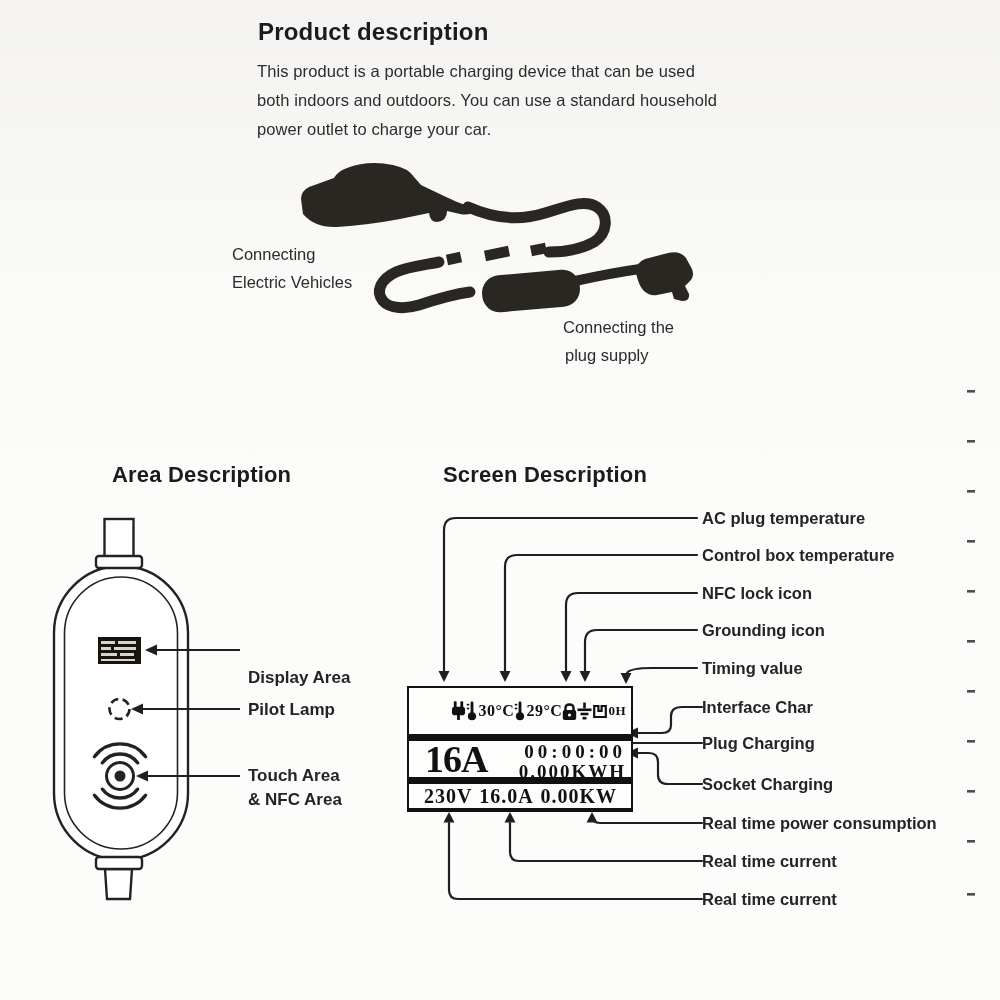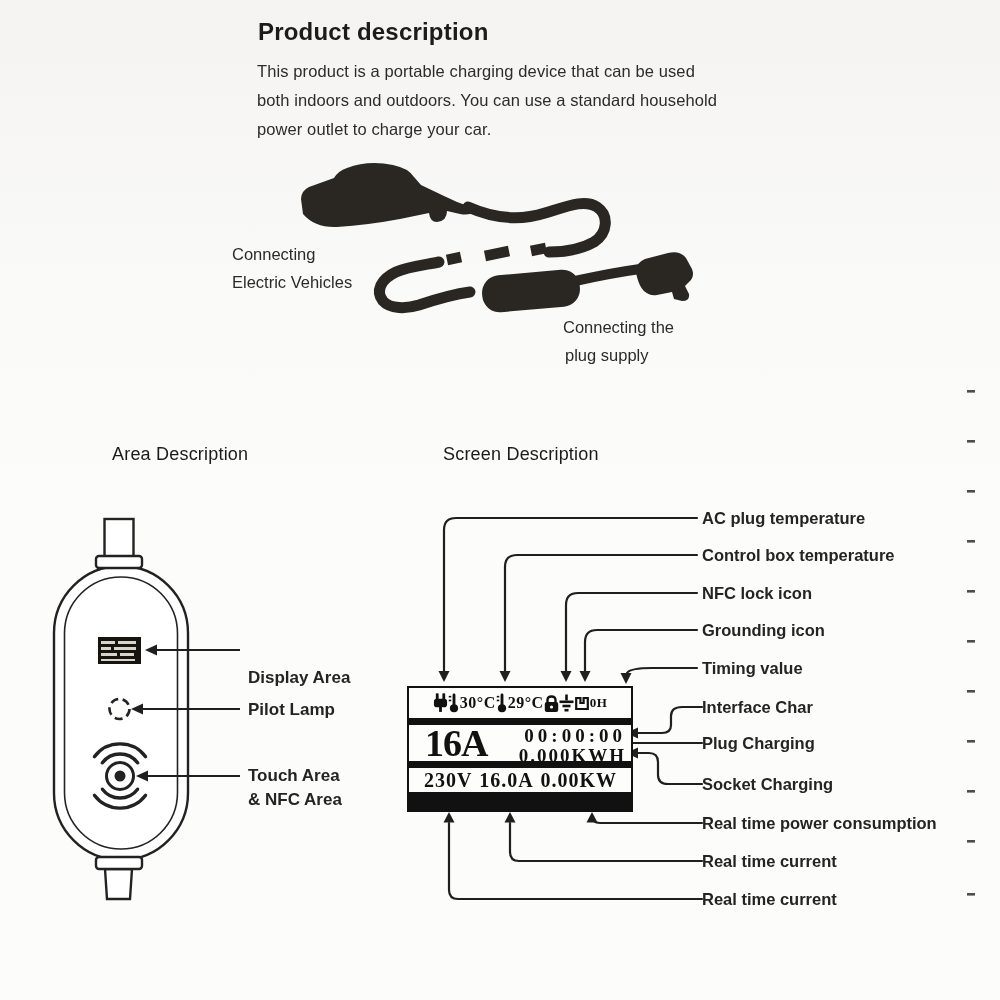--- a/index.html
+++ b/index.html
@@ -4,31 +4,31 @@
 <style>
   html,body{margin:0;padding:0;}
   .page{
     position:relative;width:1000px;height:1000px;overflow:hidden;
     background:linear-gradient(180deg,#f4f3f1 0%,#fafaf8 30%,#fcfcfb 55%,#fcfcfb 100%);
     font-family:"Liberation Sans",sans-serif;color:#232323;
   }
   .abs{position:absolute;}
   svg{position:absolute;left:0;top:0;}
   .h1{font-size:24px;font-weight:700;letter-spacing:.2px;color:#1b1b1b;}
-  .h2{font-size:18px;font-weight:400;letter-spacing:.2px;color:#1b1b1b;}
+  .h2{font-size:22px;font-weight:700;letter-spacing:.2px;color:#1b1b1b;margin-top:18px;}
   .body-line{font-size:16.5px;line-height:20px;color:#2c2c2c;letter-spacing:.1px;}
   .figlab{font-size:16.5px;line-height:22px;color:#2b2b2b;}
   .arealab{position:absolute;left:248px;font-size:17px;font-weight:600;line-height:24px;color:#242424;}
   .callout{position:absolute;left:702px;font-size:16.5px;font-weight:600;line-height:20px;color:#242424;white-space:nowrap;}
   
   .lcd{position:absolute;left:407px;top:686px;width:226px;height:126px;box-sizing:border-box;
        border:2px solid #111;background:#111;display:flex;flex-direction:column;gap:7px;
        font-family:"Liberation Serif",serif;font-weight:700;color:#111;}
   .lcd-row{background:#fdfdfb;}
-  .lcd-r1{height:30px;display:flex;align-items:center;justify-content:center;padding:0 5px;}
+  .lcd-r1{height:46px;display:flex;align-items:center;justify-content:flex-end;padding:0 5px;}
   .lcd-r1 .t{font-size:16px;letter-spacing:.5px;}
   .lcd-r1 svg{position:static;display:block;}
   .lcd-r2{height:36px;position:relative;}
   .lcd-amp{position:absolute;left:16px;top:-4px;font-size:38px;letter-spacing:-1px;}
   .lcd-right{position:absolute;right:5px;top:1px;text-align:right;}
   .lcd-time{font-size:19px;line-height:20px;letter-spacing:4px;}
   .lcd-energy{font-size:19px;line-height:20px;letter-spacing:2px;}
   .lcd-r3{height:24px;display:flex;align-items:center;justify-content:space-between;
           padding:0 14px 0 15px;font-size:20px;letter-spacing:1px;}
 </style>

